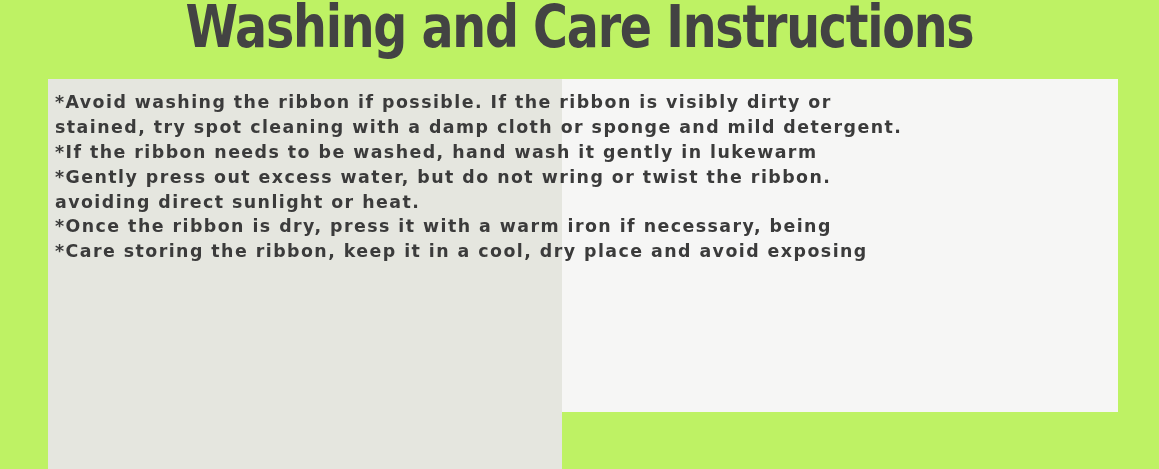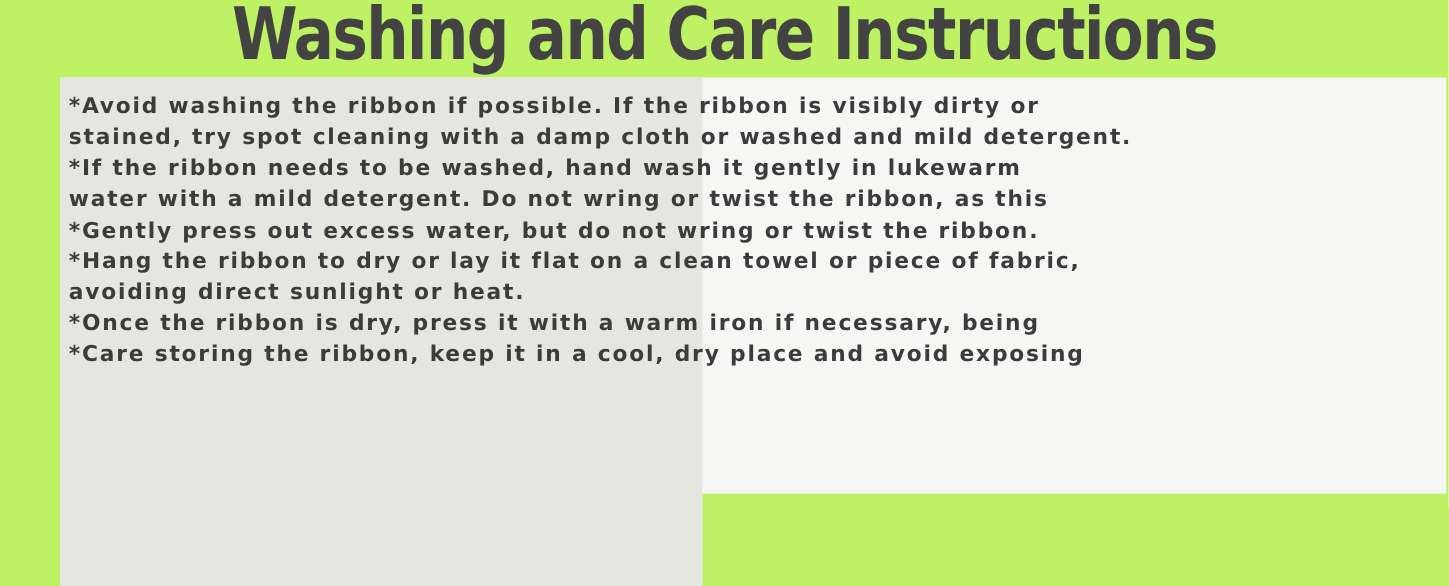--- a/index.html
+++ b/index.html
@@ -32,26 +32,25 @@
     letter-spacing: -1.5px;
     color: #434343;
     transform: scaleX(0.82);
     transform-origin: 50% 0;
     white-space: nowrap;
     -webkit-font-smoothing: antialiased;
   }
   #panel {
     position: absolute;
     left: 48px;
-    top: 62px;
+    top: 79px;
     width: 1070px;
     height: 333px;
     background: #f6f6f5;
     overflow: visible;
-    padding-left: 39px;
   }
   #panel-left-tint {
     position: absolute;
     left: 0;
     top: 0;
     width: 514px;
     height: 407px;
     background: #e5e6df;
   }
   #body-text {
@@ -77,24 +76,22 @@
 
 <div id="poster">
 
   <div id="title">Washing and Care Instructions</div>
 
   <div id="panel">
     <div id="panel-left-tint"></div>
 
     <div id="body-text">
       <span class="ln">*Avoid washing the ribbon if possible. If the ribbon is visibly dirty or</span>
-      <span class="ln">stained, try spot cleaning with a damp cloth or washed and mild detergent.</span>
+      <span class="ln">stained, try spot cleaning with a damp cloth or sponge and mild detergent.</span>
       <span class="ln">*If the ribbon needs to be washed, hand wash it gently in lukewarm</span>
-      <span class="ln">water with a mild detergent. Do not wring or twist the ribbon, as this</span>
       <span class="ln">*Gently press out excess water, but do not wring or twist the ribbon.</span>
-      <span class="ln">*Hang the ribbon to dry or lay it flat  on a clean towel or piece of fabric,</span>
       <span class="ln">avoiding direct sunlight or heat.</span>
       <span class="ln">*Once the ribbon is dry, press it with a warm iron if necessary, being</span>
       <span class="ln">*Care storing the ribbon, keep it in a cool, dry place and avoid exposing</span>
     </div>
   </div>
 
 </div>
 
 </body></html>

